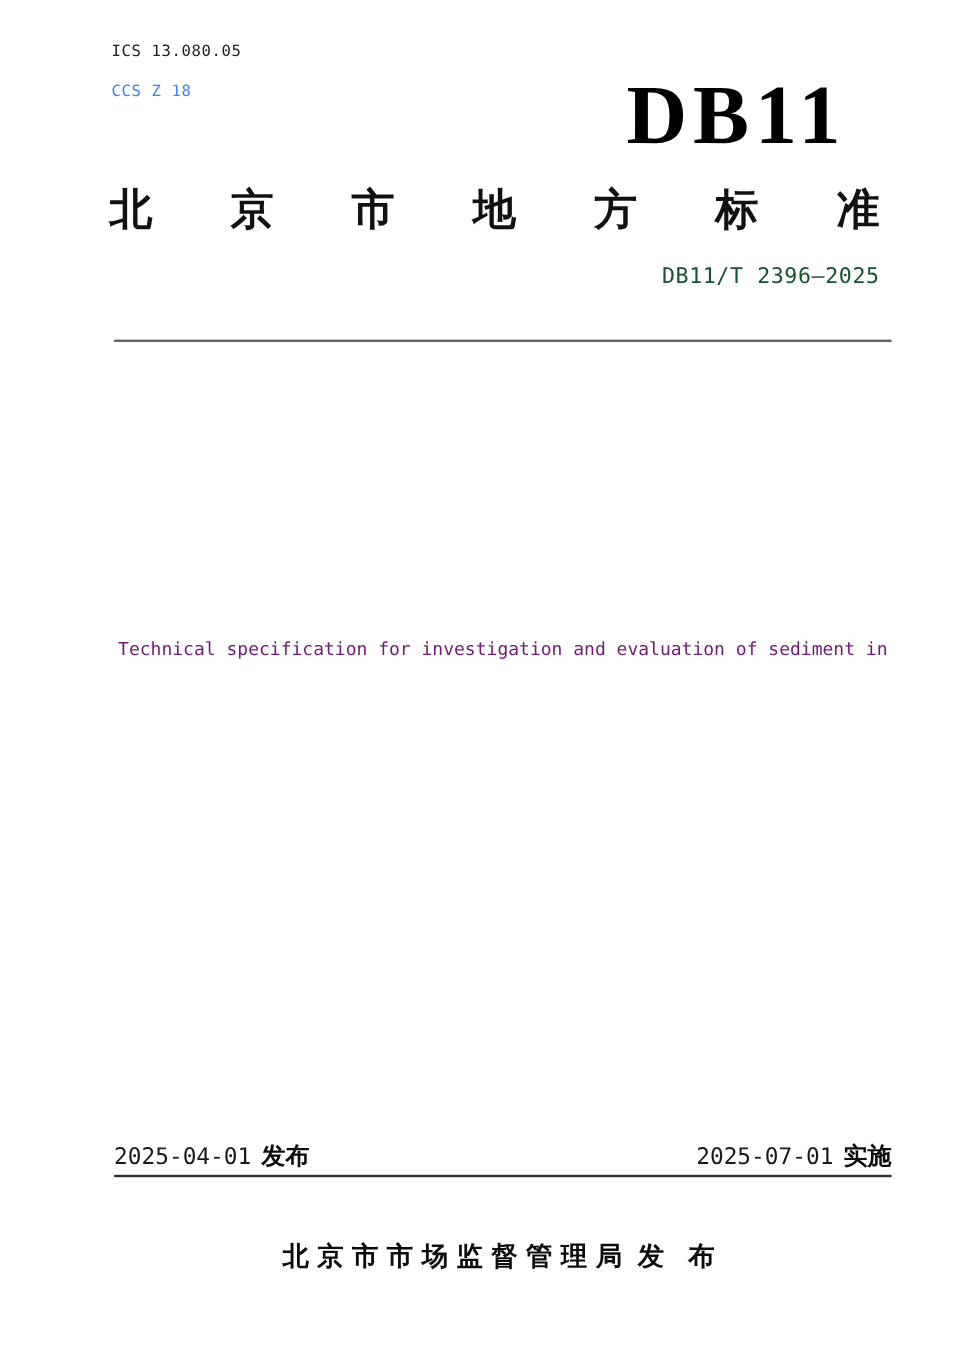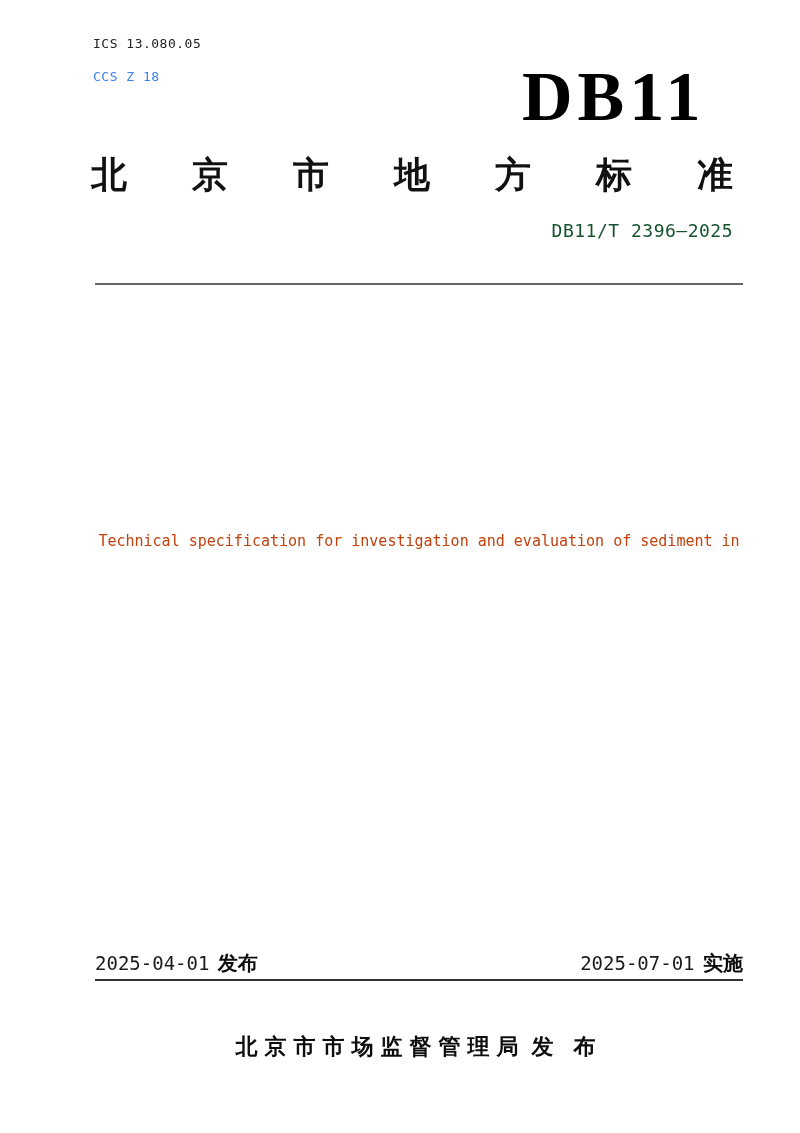--- a/index.html
+++ b/index.html
@@ -88,21 +88,21 @@
     color: #0d0d0d;
   }
   .title-en {
     position: absolute;
     left: 60px;
     top: 529px;
     width: 718px;
     text-align: center;
     font-size: 15px;
     line-height: 25px;
-    color: #c2410c;
+    color: #701a75;
   }
   .dates-row {
     position: absolute;
     left: 95px;
     top: 953px;
     width: 648px;
     height: 24px;
   }
   .date-issue {
     position: absolute;

